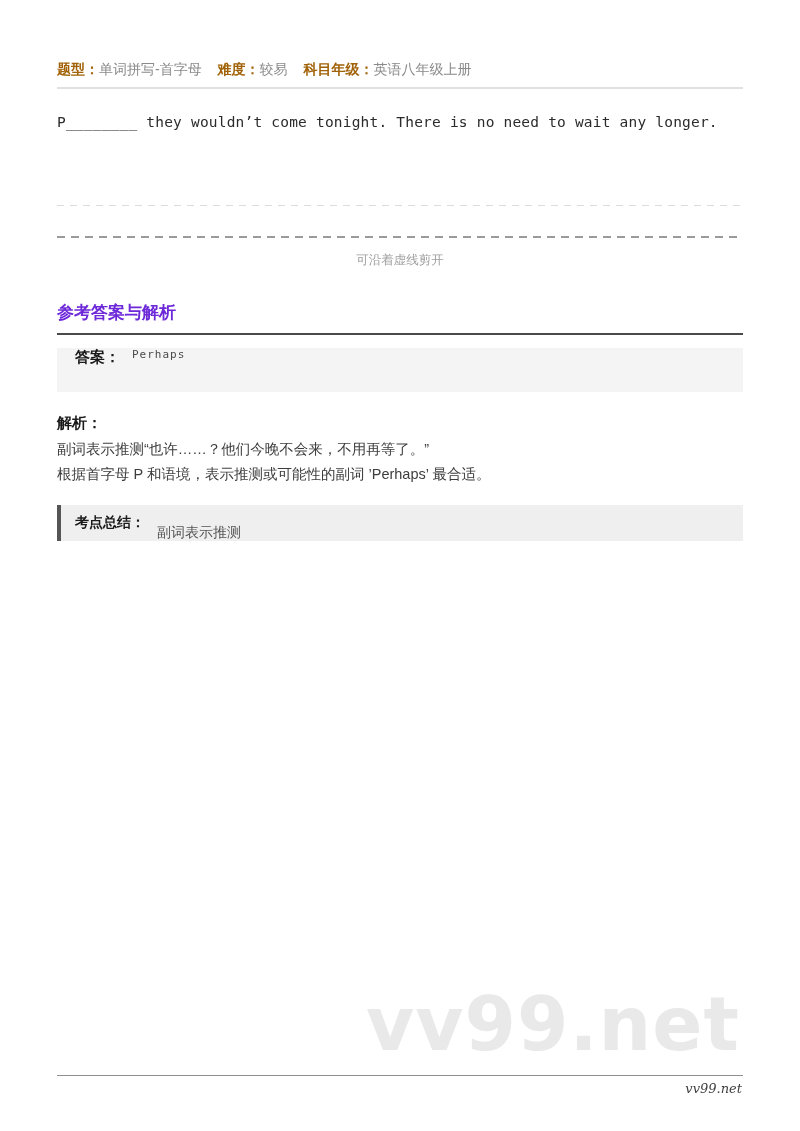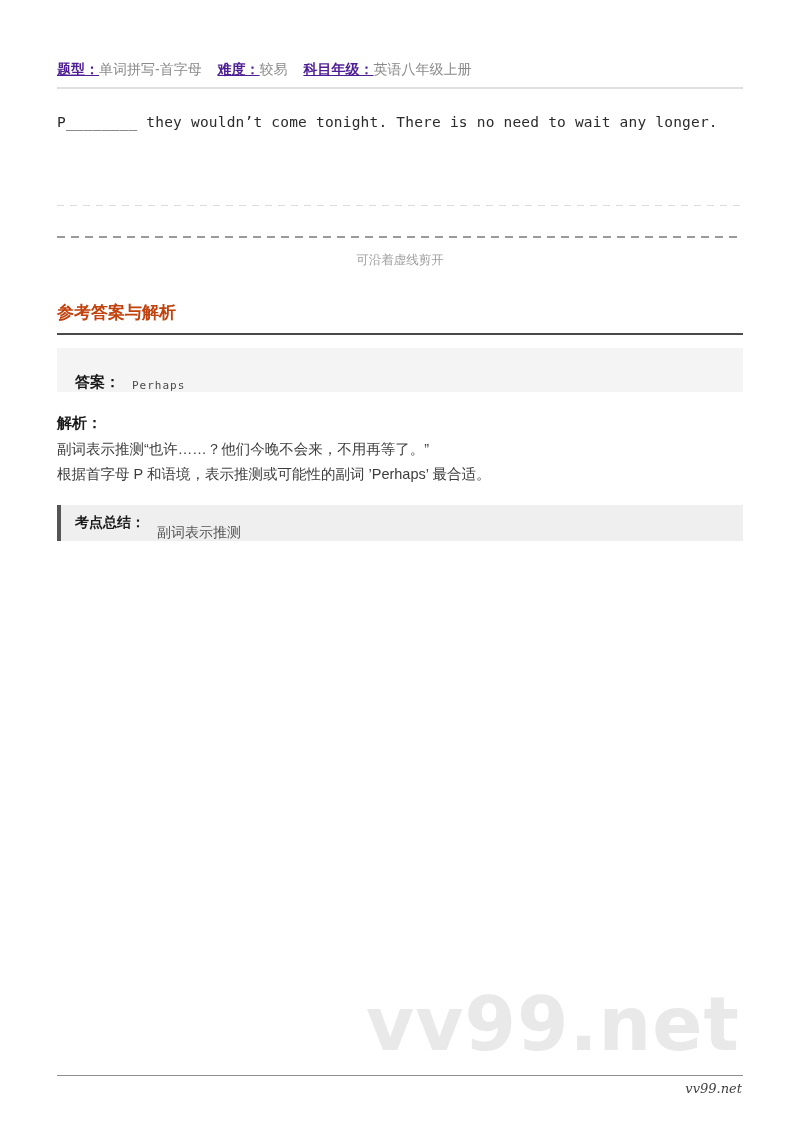--- a/index.html
+++ b/index.html
@@ -10,21 +10,21 @@
     overflow: hidden;
     font-family: "Liberation Sans", sans-serif;
   }
 
   
   .meta {
     position: absolute; left: 57px; top: 61px; width: 690px;
     font-size: 14px; color: #8a8a8a; white-space: nowrap;
   }
   .meta .field { margin-right: 12px; }
-  .meta .label { font-weight: bold; color: #4c1d95; text-decoration: underline; }
+  .meta .label { font-weight: bold; color: #a16207; }
   .header-rule {
     position: absolute; left: 57px; top: 87px; width: 686px; height: 2px;
     background: #e0e0e0;
   }
 
   
   .question {
     position: absolute; left: 57px; top: 114px; width: 710px;
     font-family: "DejaVu Sans Mono", monospace;
     font-size: 14.5px; color: #2b2b2b; letter-spacing: 0.2px;
@@ -40,27 +40,27 @@
     background: repeating-linear-gradient(90deg, #9a9a9a 0 8px, transparent 8px 14px);
   }
   .cut-hint {
     position: absolute; left: 57px; top: 252px; width: 686px;
     text-align: center; font-size: 12.5px; color: #9e9e9e;
   }
 
   
   .section-title {
     position: absolute; left: 57px; top: 301px; width: 686px;
-    font-size: 17px; font-weight: bold; color: #c2410c;
+    font-size: 17px; font-weight: bold; color: #6d28d9;
     padding-bottom: 9px; border-bottom: 2px solid #4a4a4a;
   }
   .answer-box {
     position: absolute; left: 57px; top: 348px; width: 686px; height: 44px;
     background: #f4f4f4; box-sizing: border-box;
-    display: flex; align-items: flex-end; padding: 0 18px;
+    display: flex; align-items: flex-start; padding: 0 18px;
     font-size: 15px;
   }
   .answer-label { font-weight: bold; color: #1a1a1a; }
   .answer-value {
     margin-left: 12px; font-family: "DejaVu Sans Mono", monospace;
     color: #4a4a4a; letter-spacing: 1px; font-size: 11px;
   }
   .analysis-label {
     position: absolute; left: 57px; top: 414px;
     font-size: 15px; font-weight: bold; color: #1a1a1a;

